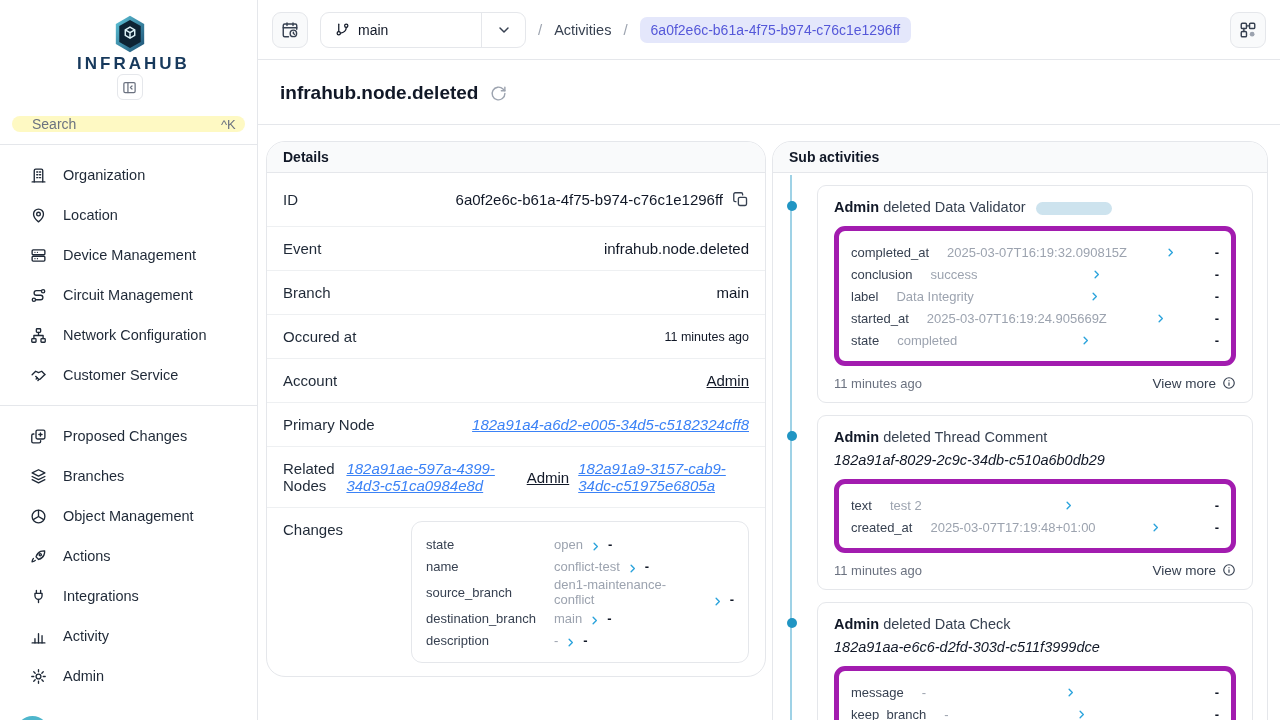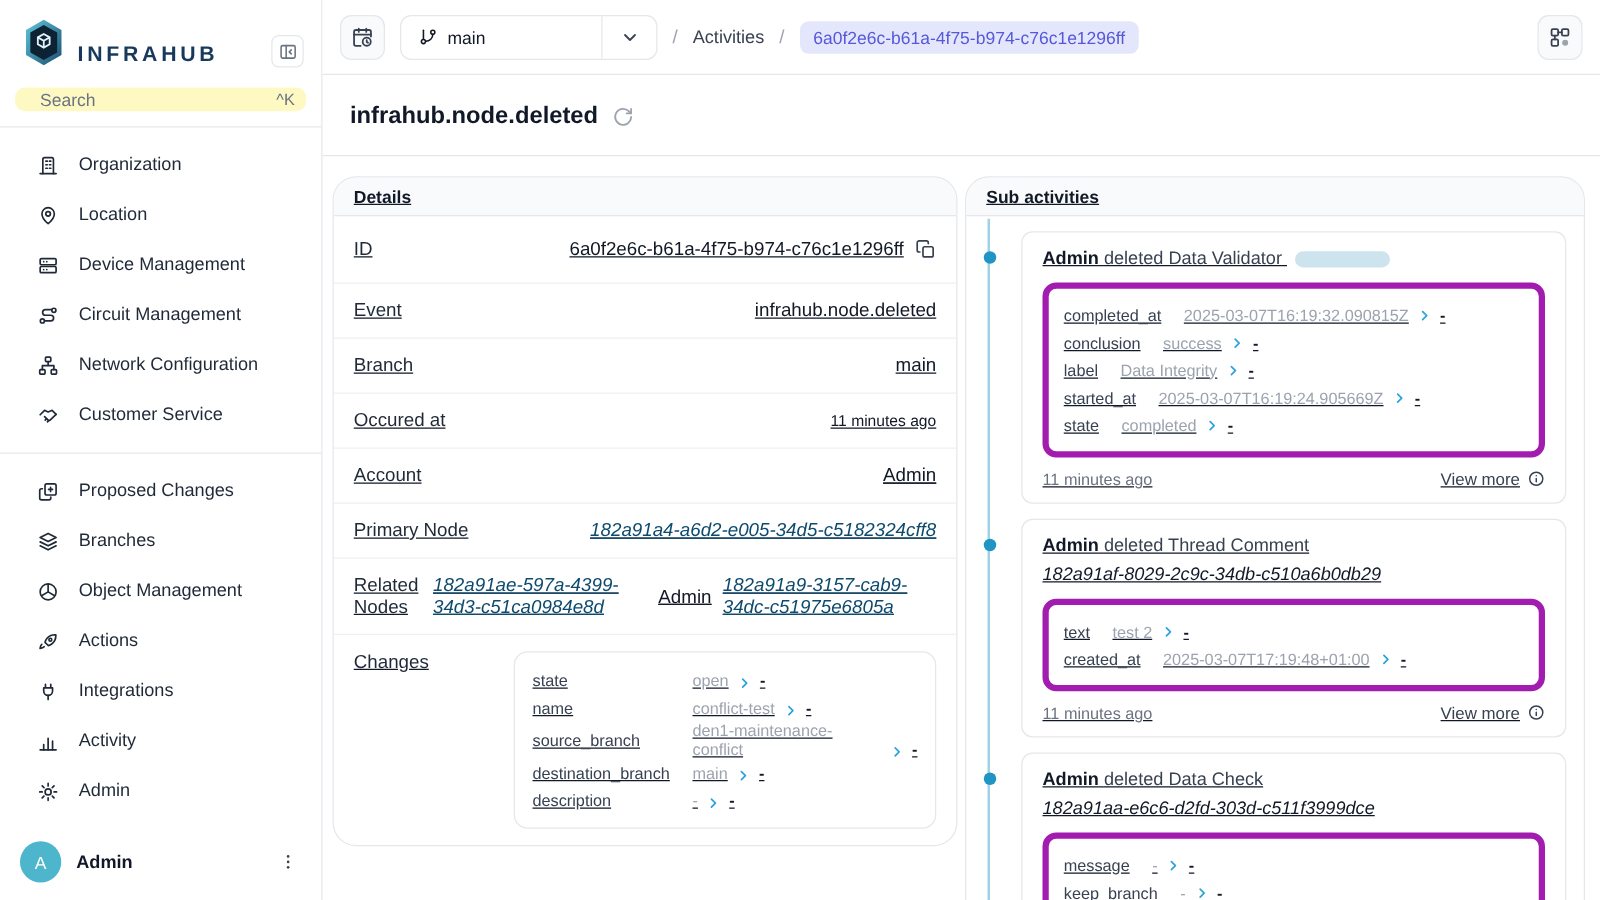--- a/index.html
+++ b/index.html
@@ -3,21 +3,21 @@
 <meta charset="utf-8">
 <style>
   * { margin:0; padding:0; box-sizing:border-box; }
   html,body { width:1280px; height:720px; overflow:hidden; background:#fff;
               font-family:"Liberation Sans", sans-serif; color:#111827; }
   .app { display:flex; width:1280px; height:720px; }
 
   
   .sidebar { width:258px; min-width:258px; height:720px; background:#fff;
              border-right:1px solid #e5e7eb; display:flex; flex-direction:column; }
-  .logo-row { display:flex; align-items:flex-end; padding:14px 14px 10px 16px; }
+  .logo-row { display:flex; align-items:center; padding:14px 14px 10px 16px;flex-direction:column; }
   .logo-mark { width:38px; height:40px; }
   .logo-text { font-size:17px; font-weight:700; letter-spacing:3px; color:#17395c; margin-left:8px; flex:1; }
   .collapse-btn { width:26px; height:26px; border:1px solid #e5e7eb; border-radius:6px;
                   display:flex; align-items:center; justify-content:center; color:#6b7280; background:#fff; cursor:pointer; }
   .search-box { margin:6px 12px 12px 12px; height:34px; background:#fef9c3; border-radius:8px;
                 display:flex; align-items:center; padding:0 12px; gap:8px; color:#6b7280; cursor:text; }
   .search-box input { border:none; outline:none; background:transparent; flex:1; font-size:14px;
                       color:#374151; font-family:"Liberation Sans", sans-serif; }
   .search-box input::placeholder { color:#6b7280; }
   .kbd-hint { font-size:13px; color:#6b7280; }
@@ -53,38 +53,38 @@
                 border-radius:7px; cursor:pointer; }
   .topbar-spacer { flex:1; }
 
   .content { flex:1; overflow:hidden; display:flex; flex-direction:column; }
   .title-row { display:flex; align-items:center; gap:12px; padding:22px 24px 20px 22px; }
   .page-title { font-size:19px; font-weight:700; color:#111827; }
   .refresh-btn { color:#9ca3af; display:flex; cursor:pointer; }
   .title-divider { border-top:1px solid #e5e7eb; }
 
   .panels { display:flex; gap:6px; padding:16px 12px 0 8px; align-items:flex-start; }
-  .panel { border:1px solid #e5e7eb; border-radius:19px; background:#fff; overflow:hidden;text-decoration:underline; }
+  .panel { border:1px solid #e5e7eb; border-radius:19px; background:#fff; overflow:hidden; }
   .panel-details { width:500px; min-width:500px; }
   .panel-sub { flex:1; min-width:0; }
   .panel-header { background:#f9fafb; border-bottom:1px solid #e5e7eb; padding:7px 16px;
                   font-size:14px; font-weight:700; color:#111827; }
 
   
   .d-row { display:flex; align-items:center; padding:13px 16px; border-bottom:1px solid #eef0f2;
            font-size:15px; }
   .d-row:last-child { border-bottom:none; }
   .d-label { color:#1f2937; }
   .d-value { margin-left:auto; text-align:right; color:#111827; }
   .d-small { font-size:12.5px; }
   .id-row { padding:18px 16px; }
   .id-value-wrap { margin-left:auto; display:flex; align-items:center; gap:9px; }
   .copy-btn { color:#374151; display:flex; cursor:pointer; }
   .link-plain { color:#111827; text-decoration:underline; font-weight:500; cursor:pointer; }
-  .link-uuid { color:#0c4a6e; text-decoration:underline; font-style:italic; cursor:pointer; }
+  .link-uuid { color:#3b82f6; text-decoration:underline; font-style:italic; cursor:pointer; }
   .multi-links { margin-left:auto; display:flex; flex-direction:row; gap:9px; align-items:center; }
   .d-row-top { align-items:flex-start; }
 
   .changes-box { margin-left:auto; width:338px; border:1px solid #e5e7eb; border-radius:11px;
                  padding:11px 14px; }
   .kv-row { display:grid; grid-template-columns:128px 1fr; align-items:center; min-height:22px; }
   .kv-key { font-size:13px; color:#374151; text-align:left; }
   .kv-vals { display:flex; align-items:flex-end; gap:7px; }
   .kv-old { font-size:13px; color:#9ca3af; }
   .kv-new { font-size:13px; color:#111827; font-weight:700; }
@@ -99,21 +99,21 @@
          background:#2095c3; }
   .card-title { font-size:14.5px; color:#374151; }
   .card-title b { color:#111827; font-weight:700; }
   .skeleton-pill { display:inline-block; width:76px; height:13px; border-radius:7px;
                    background:#cde3ee; vertical-align:middle; margin-left:6px; }
   .card-sub { font-size:14.5px; font-style:italic; color:#111827; margin-top:7px; }
   .props-box { border:5px solid #a21caf; border-radius:11px; margin-top:11px; padding:10px 12px; }
   .prop-row { display:grid; grid-template-columns:max-content 1fr; column-gap:18px;
               align-items:center; min-height:22px; }
   .prop-key { font-size:13px; color:#374151; }
-  .prop-vals { display:flex; align-items:center; gap:7px; }
+  .prop-vals { display:flex; align-items:center; gap:7px;justify-content:space-between; }
   .card-footer { display:flex; align-items:center; margin-top:10px; }
   .card-time { font-size:13px; color:#6b7280; }
   .view-more { margin-left:auto; display:flex; align-items:flex-start; gap:6px; font-size:13.5px;
                color:#374151; cursor:pointer; }
 </style>
 </head>
 <body>
 
 <div class="app">
 

